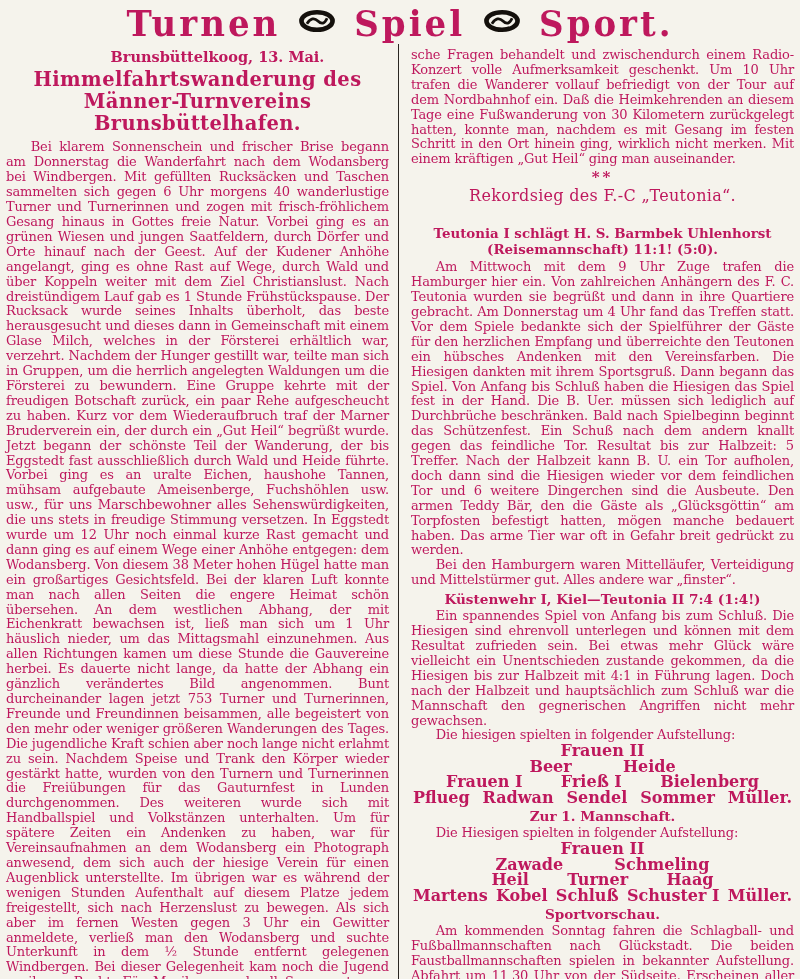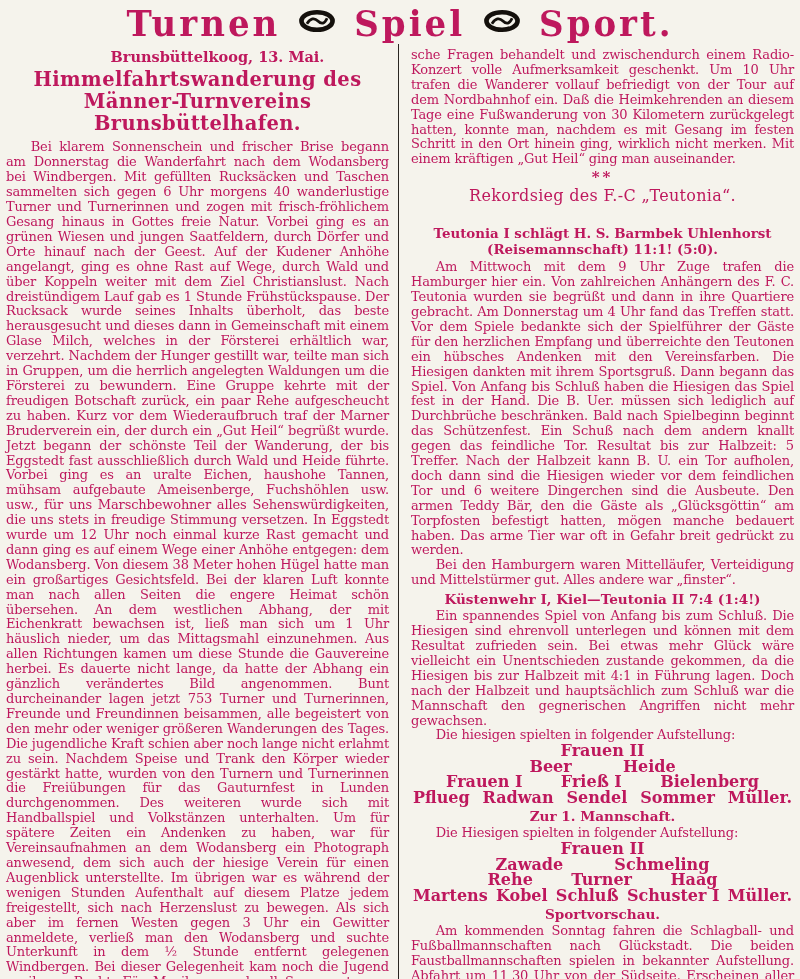--- a/index.html
+++ b/index.html
@@ -185,21 +185,21 @@
       <p class="bodytext indent" lang="de">Die Hiesigen spielten in folgender Aufstellung:</p>
 
       <div class="lineup-row">
         <span>Frauen II</span>
       </div>
       <div class="lineup-row">
         <span>Zawade</span>
         <span>Schmeling</span>
       </div>
       <div class="lineup-row mid">
-        <span>Rehe</span>
+        <span>Heil</span>
         <span>Turner</span>
         <span>Haag</span>
       </div>
       <div class="lineup-row wide">
         <span>Martens</span>
         <span>Kobel</span>
         <span>Schluß</span>
         <span>Schuster I</span>
         <span>Müller.</span>
       </div>

